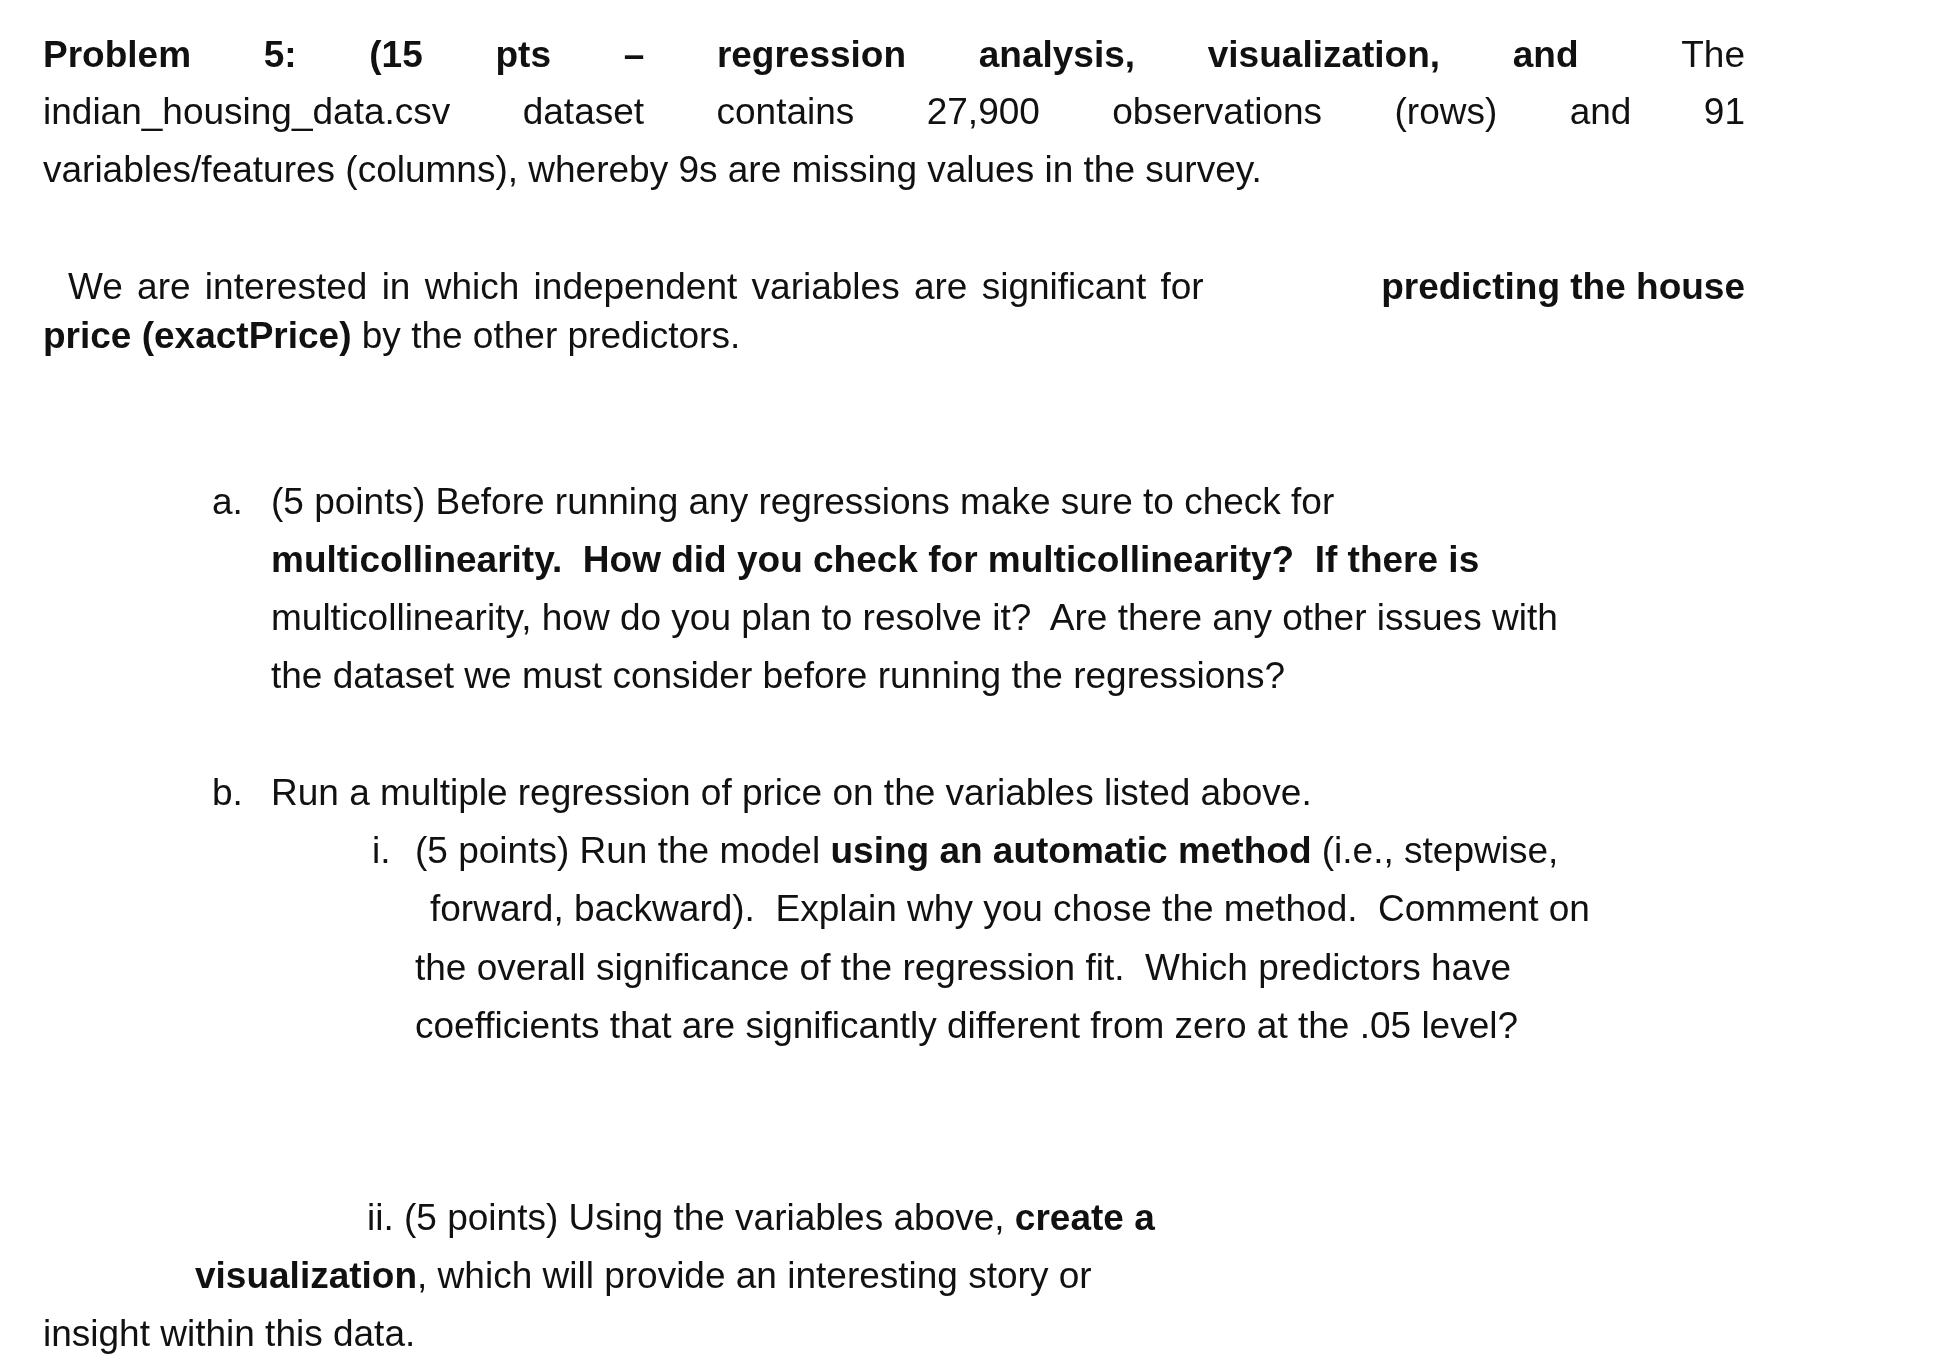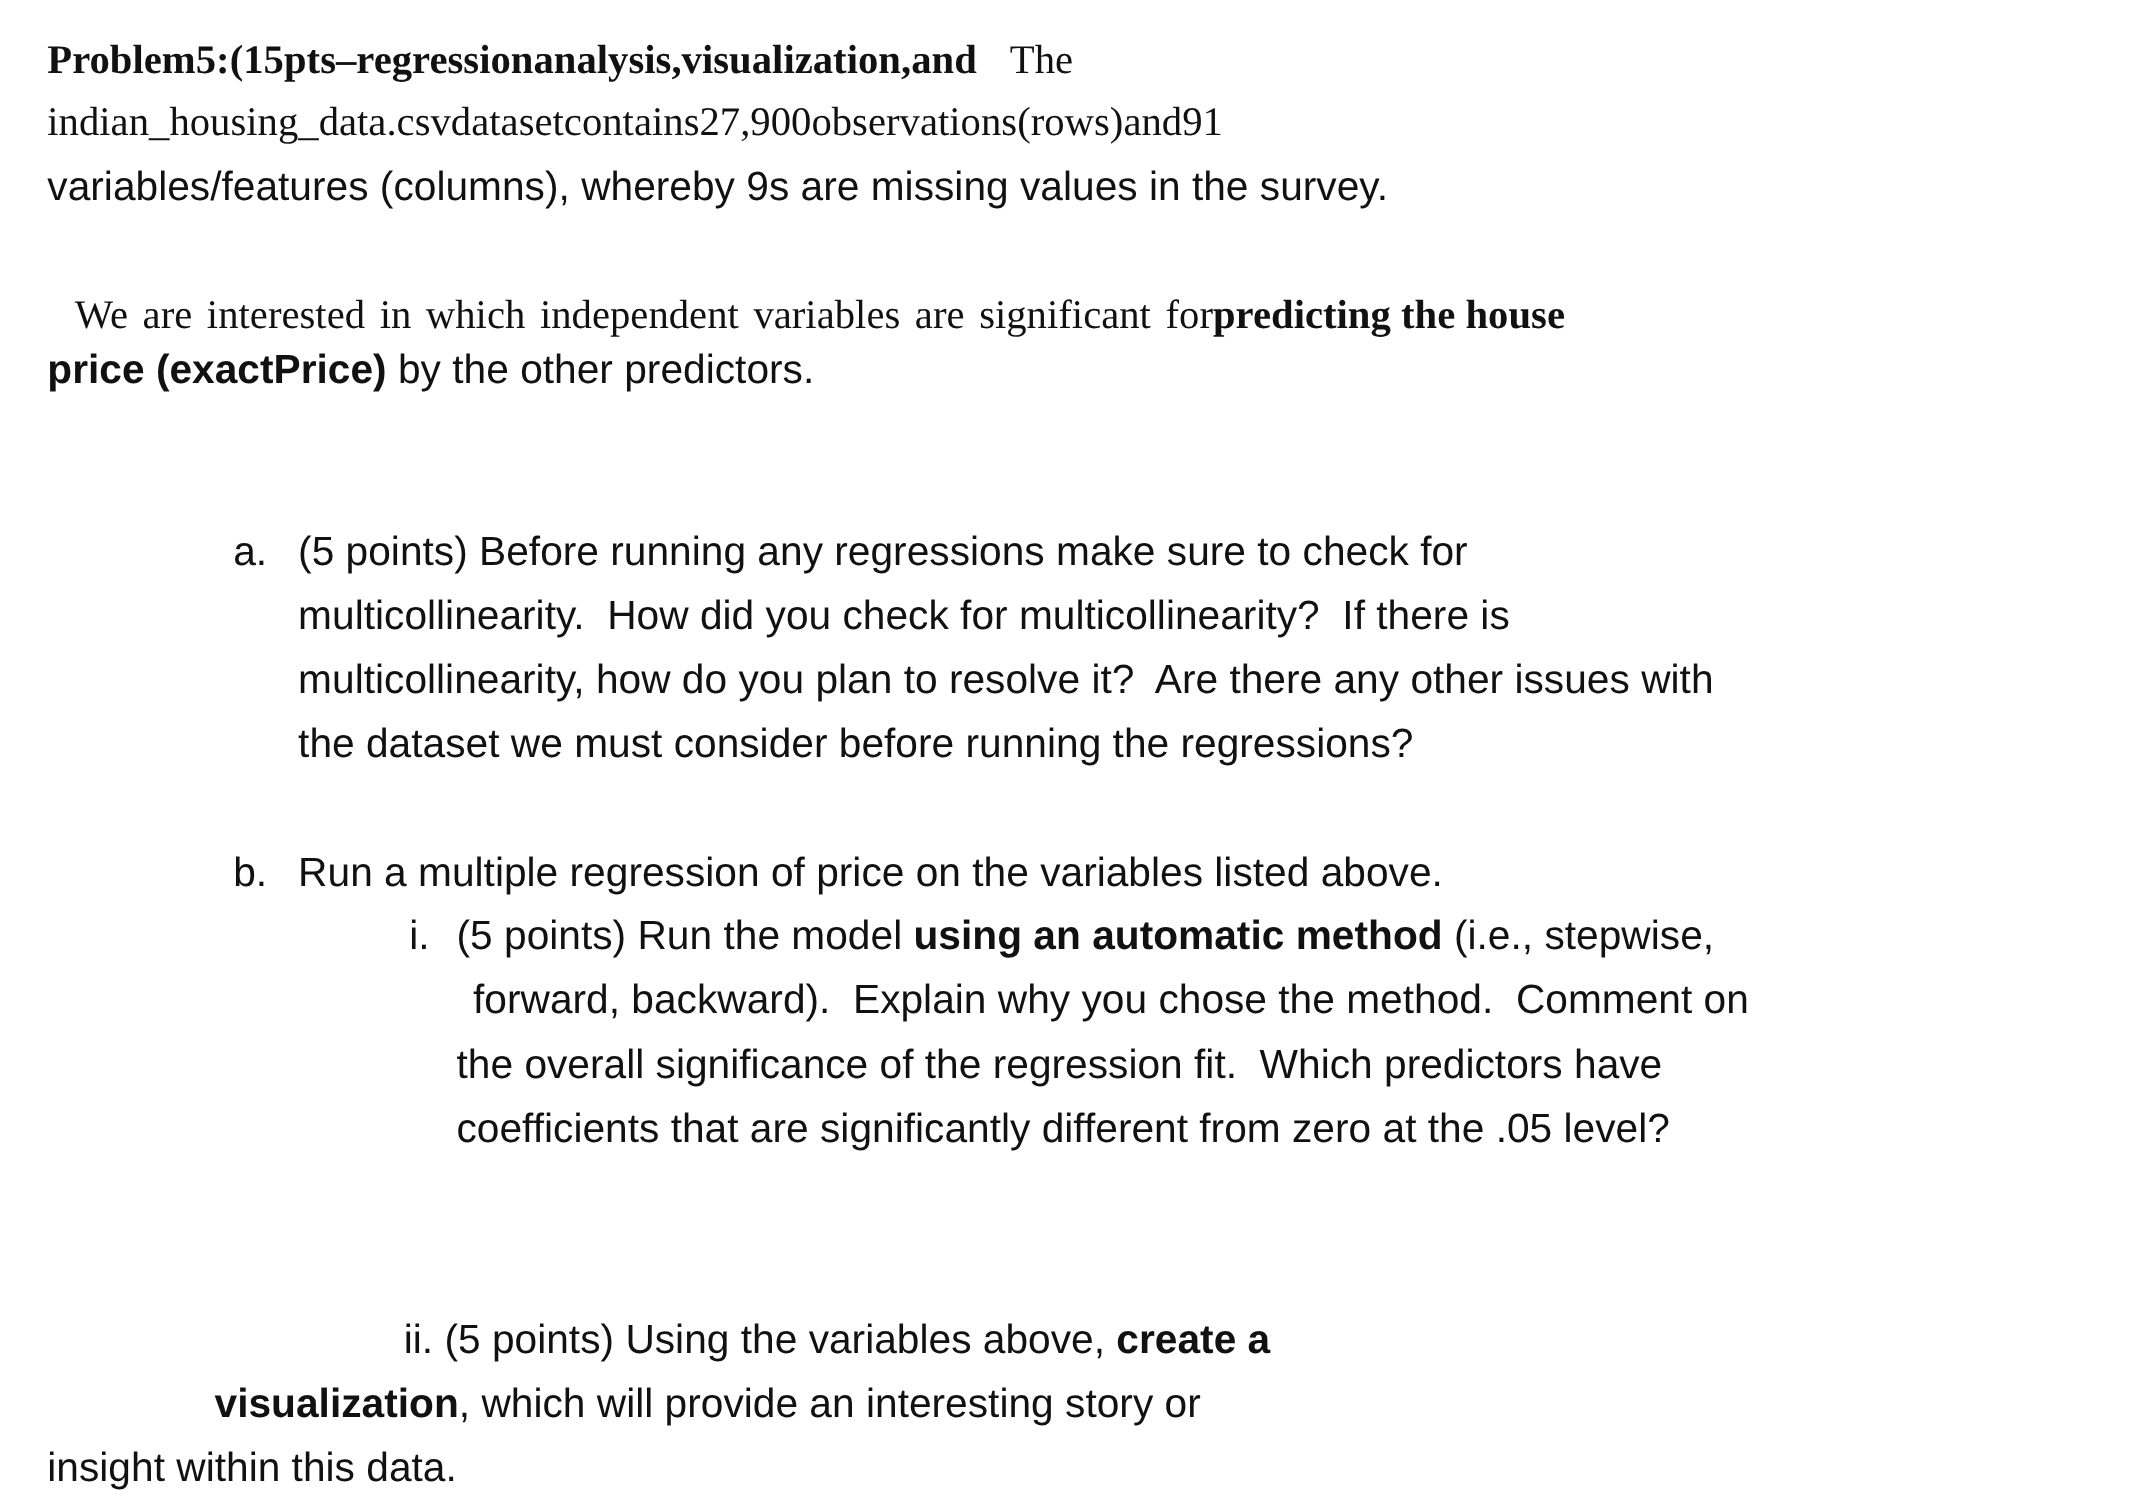--- a/index.html
+++ b/index.html
@@ -16,21 +16,21 @@
       color: #111111;
       font-size: 37px;
     }
     .line {
       position: absolute;
       white-space: nowrap;
       line-height: 44px;
     }
     .justified {
       display: flex;
-      font-family: Liberation Serif, serif;
+      justify-content: space-between;
     }
     b { font-weight: bold; }
   </style>
 </head>
 <body>
 
 <div class="line justified" style="left:43px; top:33px; width:1702px;">
   <b>Problem</b>
   <b>5:</b>
   <b>(15</b>
@@ -60,21 +60,21 @@
   <span style="word-spacing:4px;margin-left:25px;">We are interested in which independent variables are significant for</span>
   <b>predicting the house</b>
 </div>
 <div class="line" style="left:43px; top:314px;">
   <b>price (exactPrice)</b>
   <span>by the other predictors.</span>
 </div>
 
 <div class="line" style="left:212px; top:480px;">a.</div>
 <div class="line" style="left:271px; top:480px;">(5 points) Before running any regressions make sure to check for</div>
-<div class="line" style="left:271px; top:538px; white-space:pre;">multicollinearity.  How did you check for multicollinearity?  If there is</div>
+<div class="line" style="left:271px; top:538px; white-space:pre;font-weight:bold;">multicollinearity.  How did you check for multicollinearity?  If there is</div>
 <div class="line" style="left:271px; top:596px; white-space:pre;">multicollinearity, how do you plan to resolve it?  Are there any other issues with</div>
 <div class="line" style="left:271px; top:654px;">the dataset we must consider before running the regressions?</div>
 
 <div class="line" style="left:212px; top:771px;">b.</div>
 <div class="line" style="left:271px; top:771px;">Run a multiple regression of price on the variables listed above.</div>
 
 <div class="line" style="left:372px; top:829px;">i.</div>
 <div class="line" style="left:415px; top:829px;">
   <span>(5 points) Run the model</span>
   <b>using an automatic method</b>

